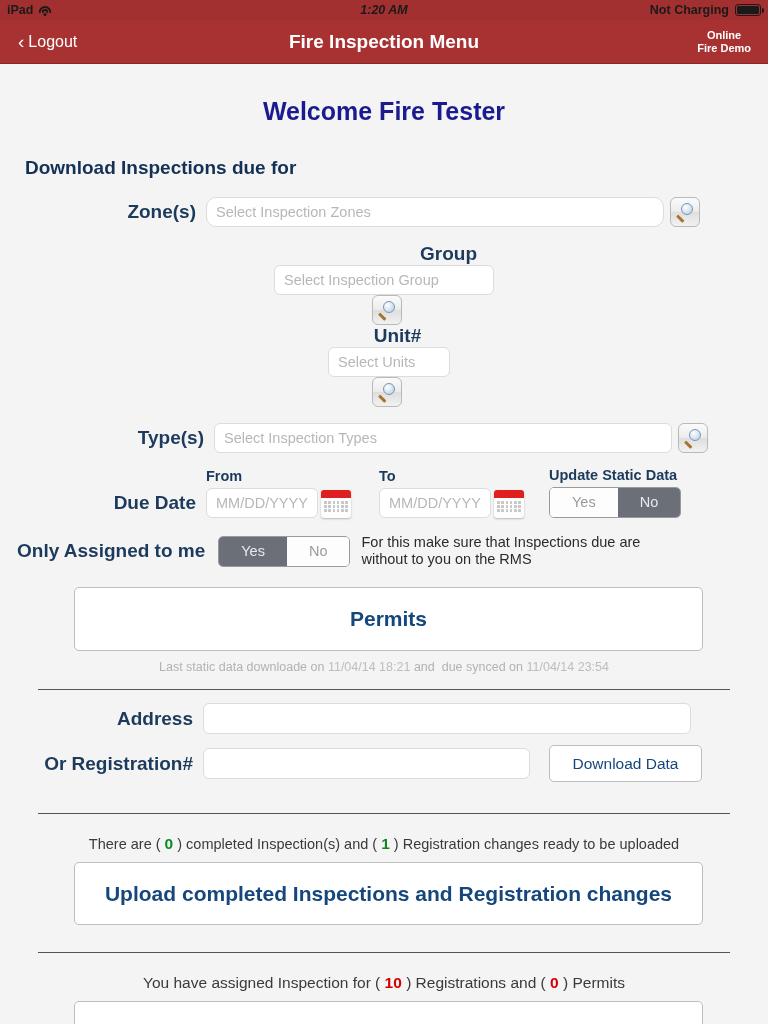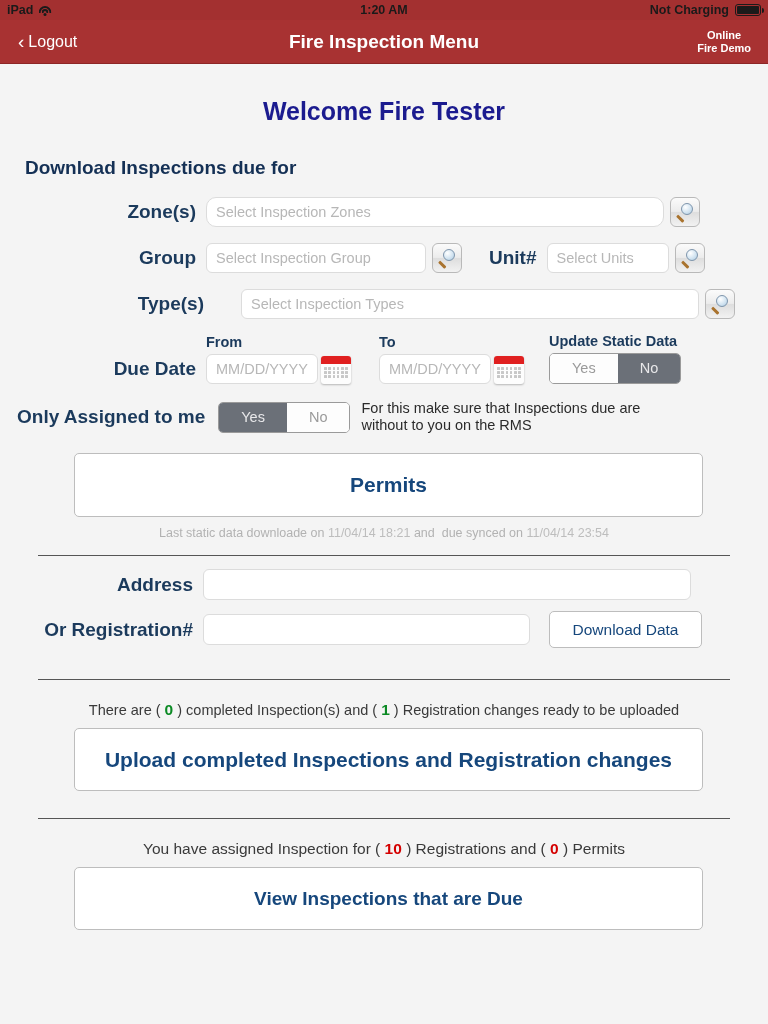--- a/index.html
+++ b/index.html
@@ -11,21 +11,21 @@
   }
   .screen { position: relative; width: 768px; height: 739px; background: #f4f4f4; }
 
   
   .statusbar {
     height: 20px; background: #a33030; color: #1a1a1a;
     display: flex; align-items: center; padding: 0 7px;
     font-size: 12.5px; font-weight: bold; position: relative;
   }
   .sb-left { display: flex; align-items: center; gap: 5px; }
-  .sb-center { position: absolute; left: 0; right: 0; text-align: center; font-size: 12.5px; font-weight: bold; }
+  .sb-center { position: absolute; left: 0; right: 0; text-align: center; font-size: 12.5px; font-weight: bold; font-style: italic; }
   .sb-right { margin-left: auto; display: flex; align-items: center; gap: 6px; position: relative; z-index: 2; }
   .wifi-ico { display: inline-block; width: 13px; height: 11px; position: relative; }
   .wifi-ico i {
     position: absolute; border: 2px solid #1a1a1a; border-bottom: none;
     border-radius: 50% 50% 0 0 / 100% 100% 0 0; left: 50%; transform: translateX(-50%);
   }
   .wifi-ico i:nth-child(1) { width: 13px; height: 7px; bottom: 3px; }
   .wifi-ico i:nth-child(2) { width: 7px; height: 4px; bottom: 3px; }
   .wifi-ico i:nth-child(3) { width: 3px; height: 3px; bottom: 0; border: none; background: #1a1a1a; border-radius: 50%; }
   .batt { width: 26px; height: 12px; border: 1.4px solid #1a1a1a; border-radius: 3px; position: relative; padding: 1.4px; }
@@ -147,38 +147,38 @@
 
   <div class="row" style="margin-top:18px;">
     <div class="lbl lbl-w">Zone(s)</div>
     <div class="inp" style="width:458px;border-radius:10px;">Select Inspection Zones</div>
     <div class="mag">
         <span class="lens"></span>
         <span class="handle"></span>
       </div>
   </div>
 
-  <div class="row" style="margin-top:16px;">
+  <div class="row" style="margin-top:16px;flex-direction:column;">
     <div class="lbl lbl-w">Group</div>
     <div class="inp" style="width:220px;">Select Inspection Group</div>
     <div class="mag">
         <span class="lens"></span>
         <span class="handle"></span>
       </div>
     <div class="lbl" style="margin-left:27px;">Unit#</div>
     <div class="inp" style="width:122px;margin-left:10px;">Select Units</div>
     <div class="mag">
         <span class="lens"></span>
         <span class="handle"></span>
       </div>
   </div>
 
   <div class="row" style="margin-top:16px;padding-left:8px;">
     <div class="lbl lbl-w">Type(s)</div>
-    <div class="inp" style="width:458px;margin-left:27px;">Select Inspection Types</div>
+    <div class="inp" style="width:458px;">Select Inspection Types</div>
     <div class="mag">
         <span class="lens"></span>
         <span class="handle"></span>
       </div>
   </div>
 
   <div class="row" style="margin-top:14px;align-items:flex-end;">
     <div class="lbl lbl-w" style="padding-bottom:4px;">Due Date</div>
 
     <div>

